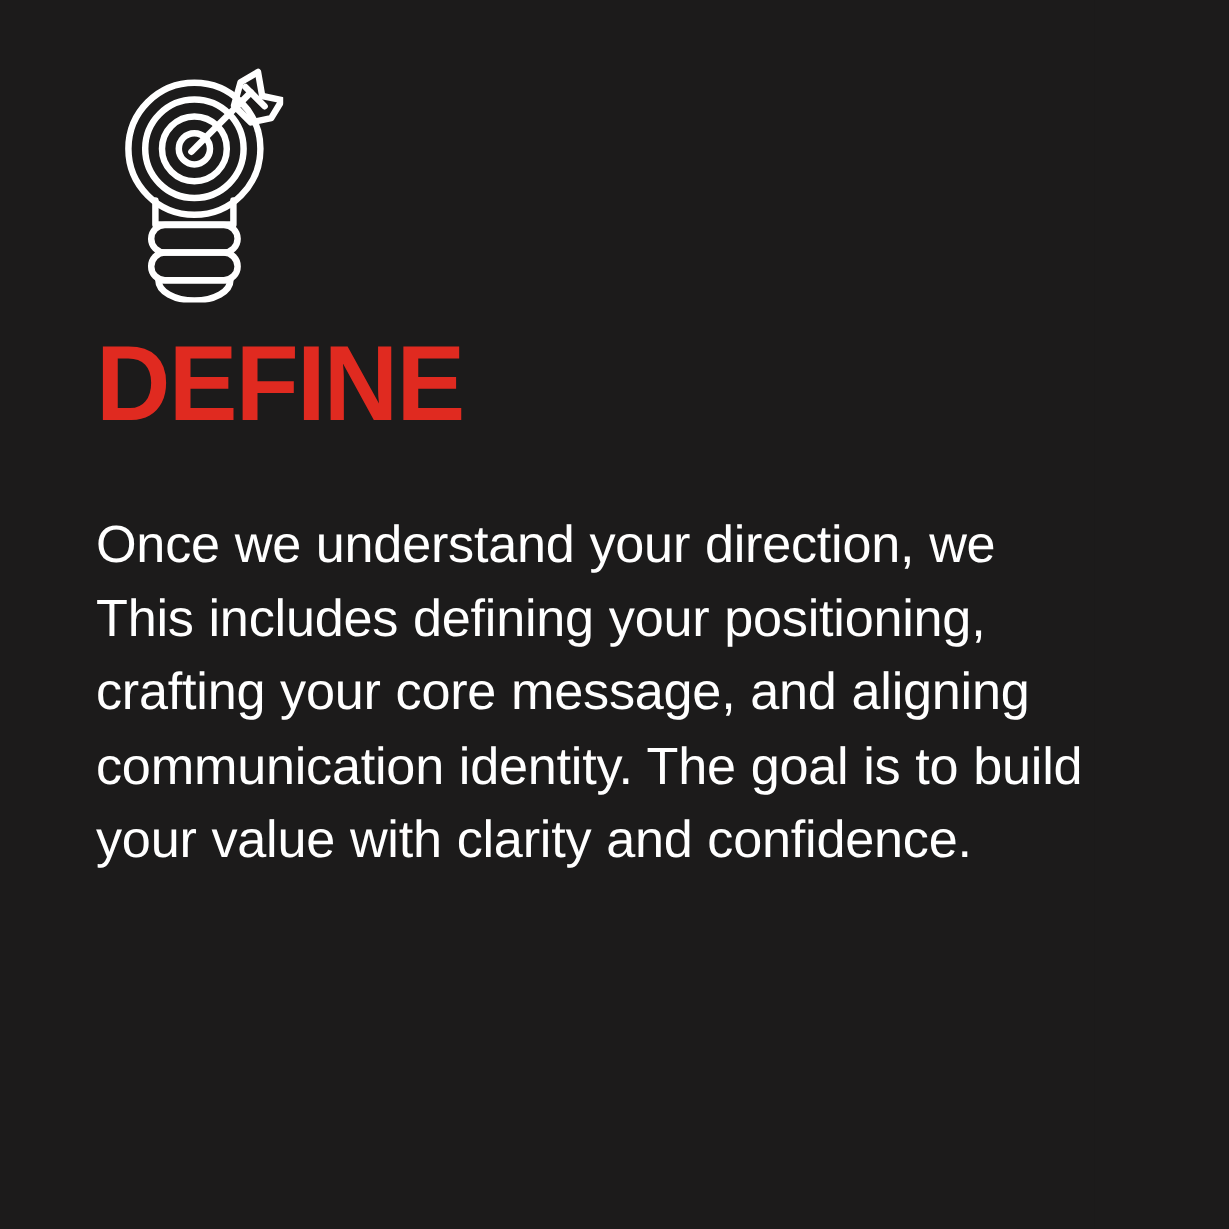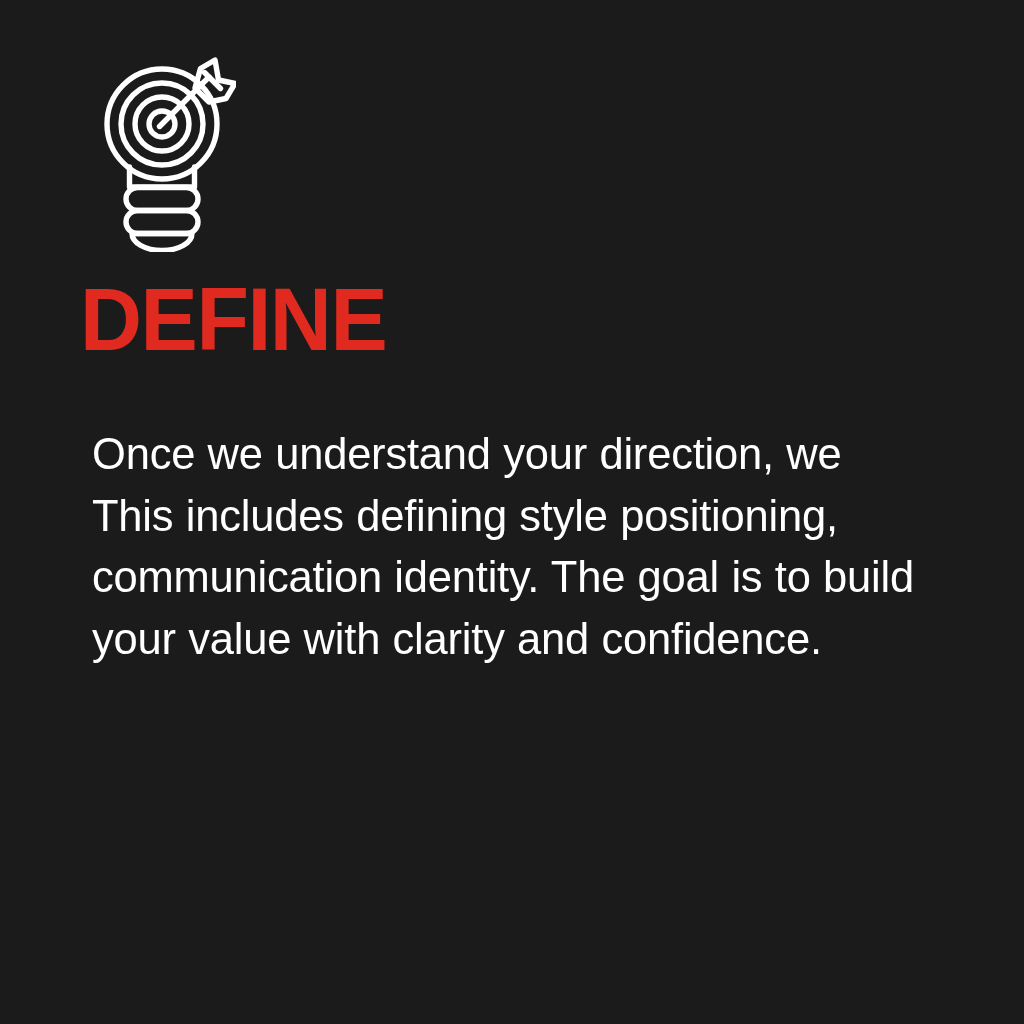--- a/index.html
+++ b/index.html
@@ -63,21 +63,20 @@
     font-family: "Liberation Sans", sans-serif;
     font-weight: 400;
     font-size: 43.5px;
     line-height: 61.5px;
     letter-spacing: -0.2px;
     word-spacing: 0.5px;
   }
   .body-copy .line {
     display: block;
     white-space: nowrap;
-    margin-left: 12px;
   }
 </style>
 </head>
 <body>
 
 <div id="slide">
 
   <div class="icon-wrap">
     <svg viewBox="0 0 140 196" xmlns="http://www.w3.org/2000/svg" fill="none" stroke="#ffffff" stroke-width="5.4" stroke-linecap="round" stroke-linejoin="round">
 
@@ -99,18 +98,19 @@
 
       <path d="M104.5,12.5 L119,4 L122.5,24 L139,27.5 L130,42.5 L113,46 L99,32 Z"></path>
       <path d="M108.5,16.5 L124.5,32.5"></path>
     </svg>
   </div>
 
   <h1 class="title">DEFINE</h1>
 
   <div class="body-copy">
     <span class="line">Once we understand your direction, we</span>
-    <span class="line">This includes defining style positioning,</span>
+    <span class="line">This includes defining your positioning,</span>
+    <span class="line">crafting your core message, and aligning</span>
     <span class="line">communication identity. The goal is to build</span>
     <span class="line">your value with clarity and confidence.</span>
   </div>
 
 </div>
 
 </body></html>

